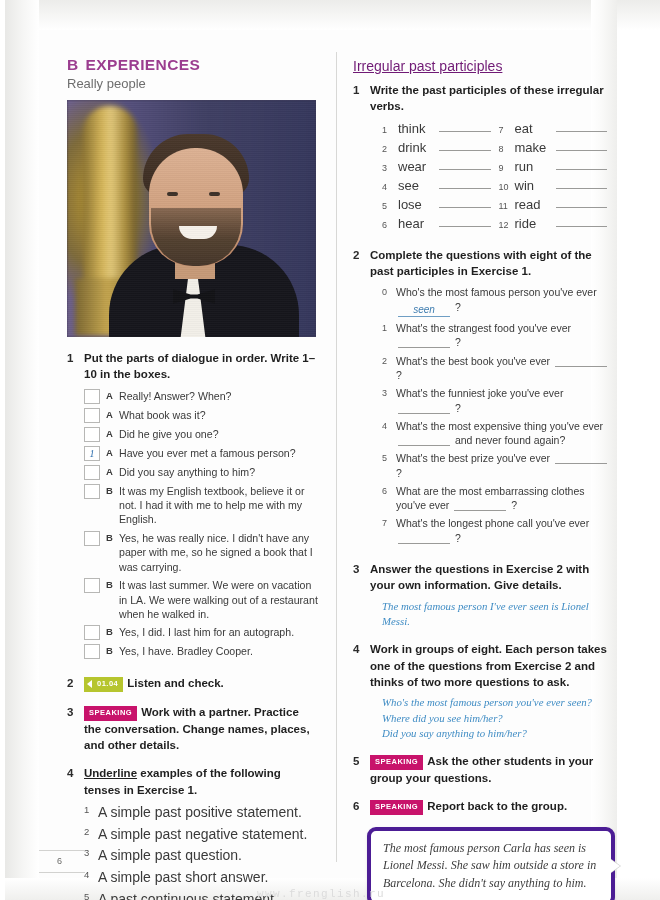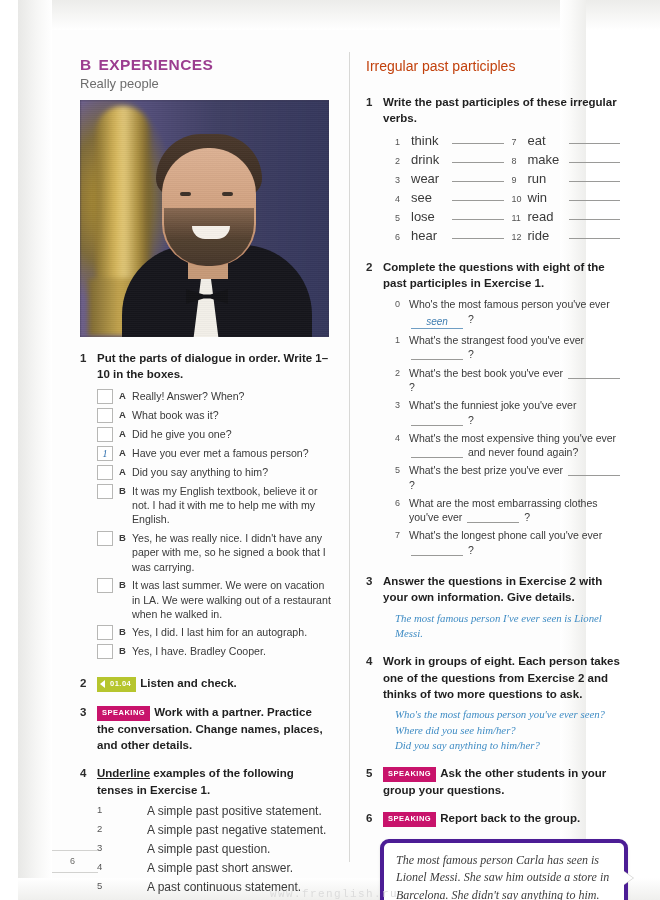--- a/index.html
+++ b/index.html
@@ -9,22 +9,22 @@
     height: 900px;
     background: #ffffff;
     font-family: "Liberation Sans", sans-serif;
     color: #2b2b2b;
     position: relative;
     overflow: hidden;
   }
 
   .page {
     position: absolute;
-    left: 18px; top: 0;
-    width: 568px; height: 900px;
+    left: 5px; top: 0;
+    width: 612px; height: 900px;
     background: #fdfdfd;
   }
 
   
   .edge-left {
     position: absolute; left: 0; top: 0; width: 34px; height: 900px;
     background: linear-gradient(to right, #e8e8e6 0%, #f6f6f5 55%, #ffffff 100%);
   }
   .edge-right {
     position: absolute; right: 0; top: 0; width: 26px; height: 900px;
@@ -244,37 +244,37 @@
   .sublist { margin-top: 5px; }
   .subrow { display: flex; margin-bottom: 3px; }
   .subnum {
     flex: 0 0 14px;
     font-size: 9.5px;
     color: #555;
     padding-top: 1px;
   }
   .subtext {
     flex: 1;
-    font-size: 12px;
+    font-size: 14px;
     line-height: 1.34;
     color: #3a3a3a;
-    margin-left: 36px;
   }
 
   
   .col-right {
     position: absolute;
     left: 348px; top: 58px;
     width: 262px;
   }
 
   .sec-head {
     font-size: 14px;
-    color: #c2410c;
-    margin-bottom: 20px;
+    color: #701a75;
+    margin-bottom: 8px;
+    text-decoration: underline;
   }
 
   
   .verbs {
     display: flex;
     margin-top: 6px;
     padding-left: 12px;
   }
   .verbcol { width: 50%; }
   .verbrow {

